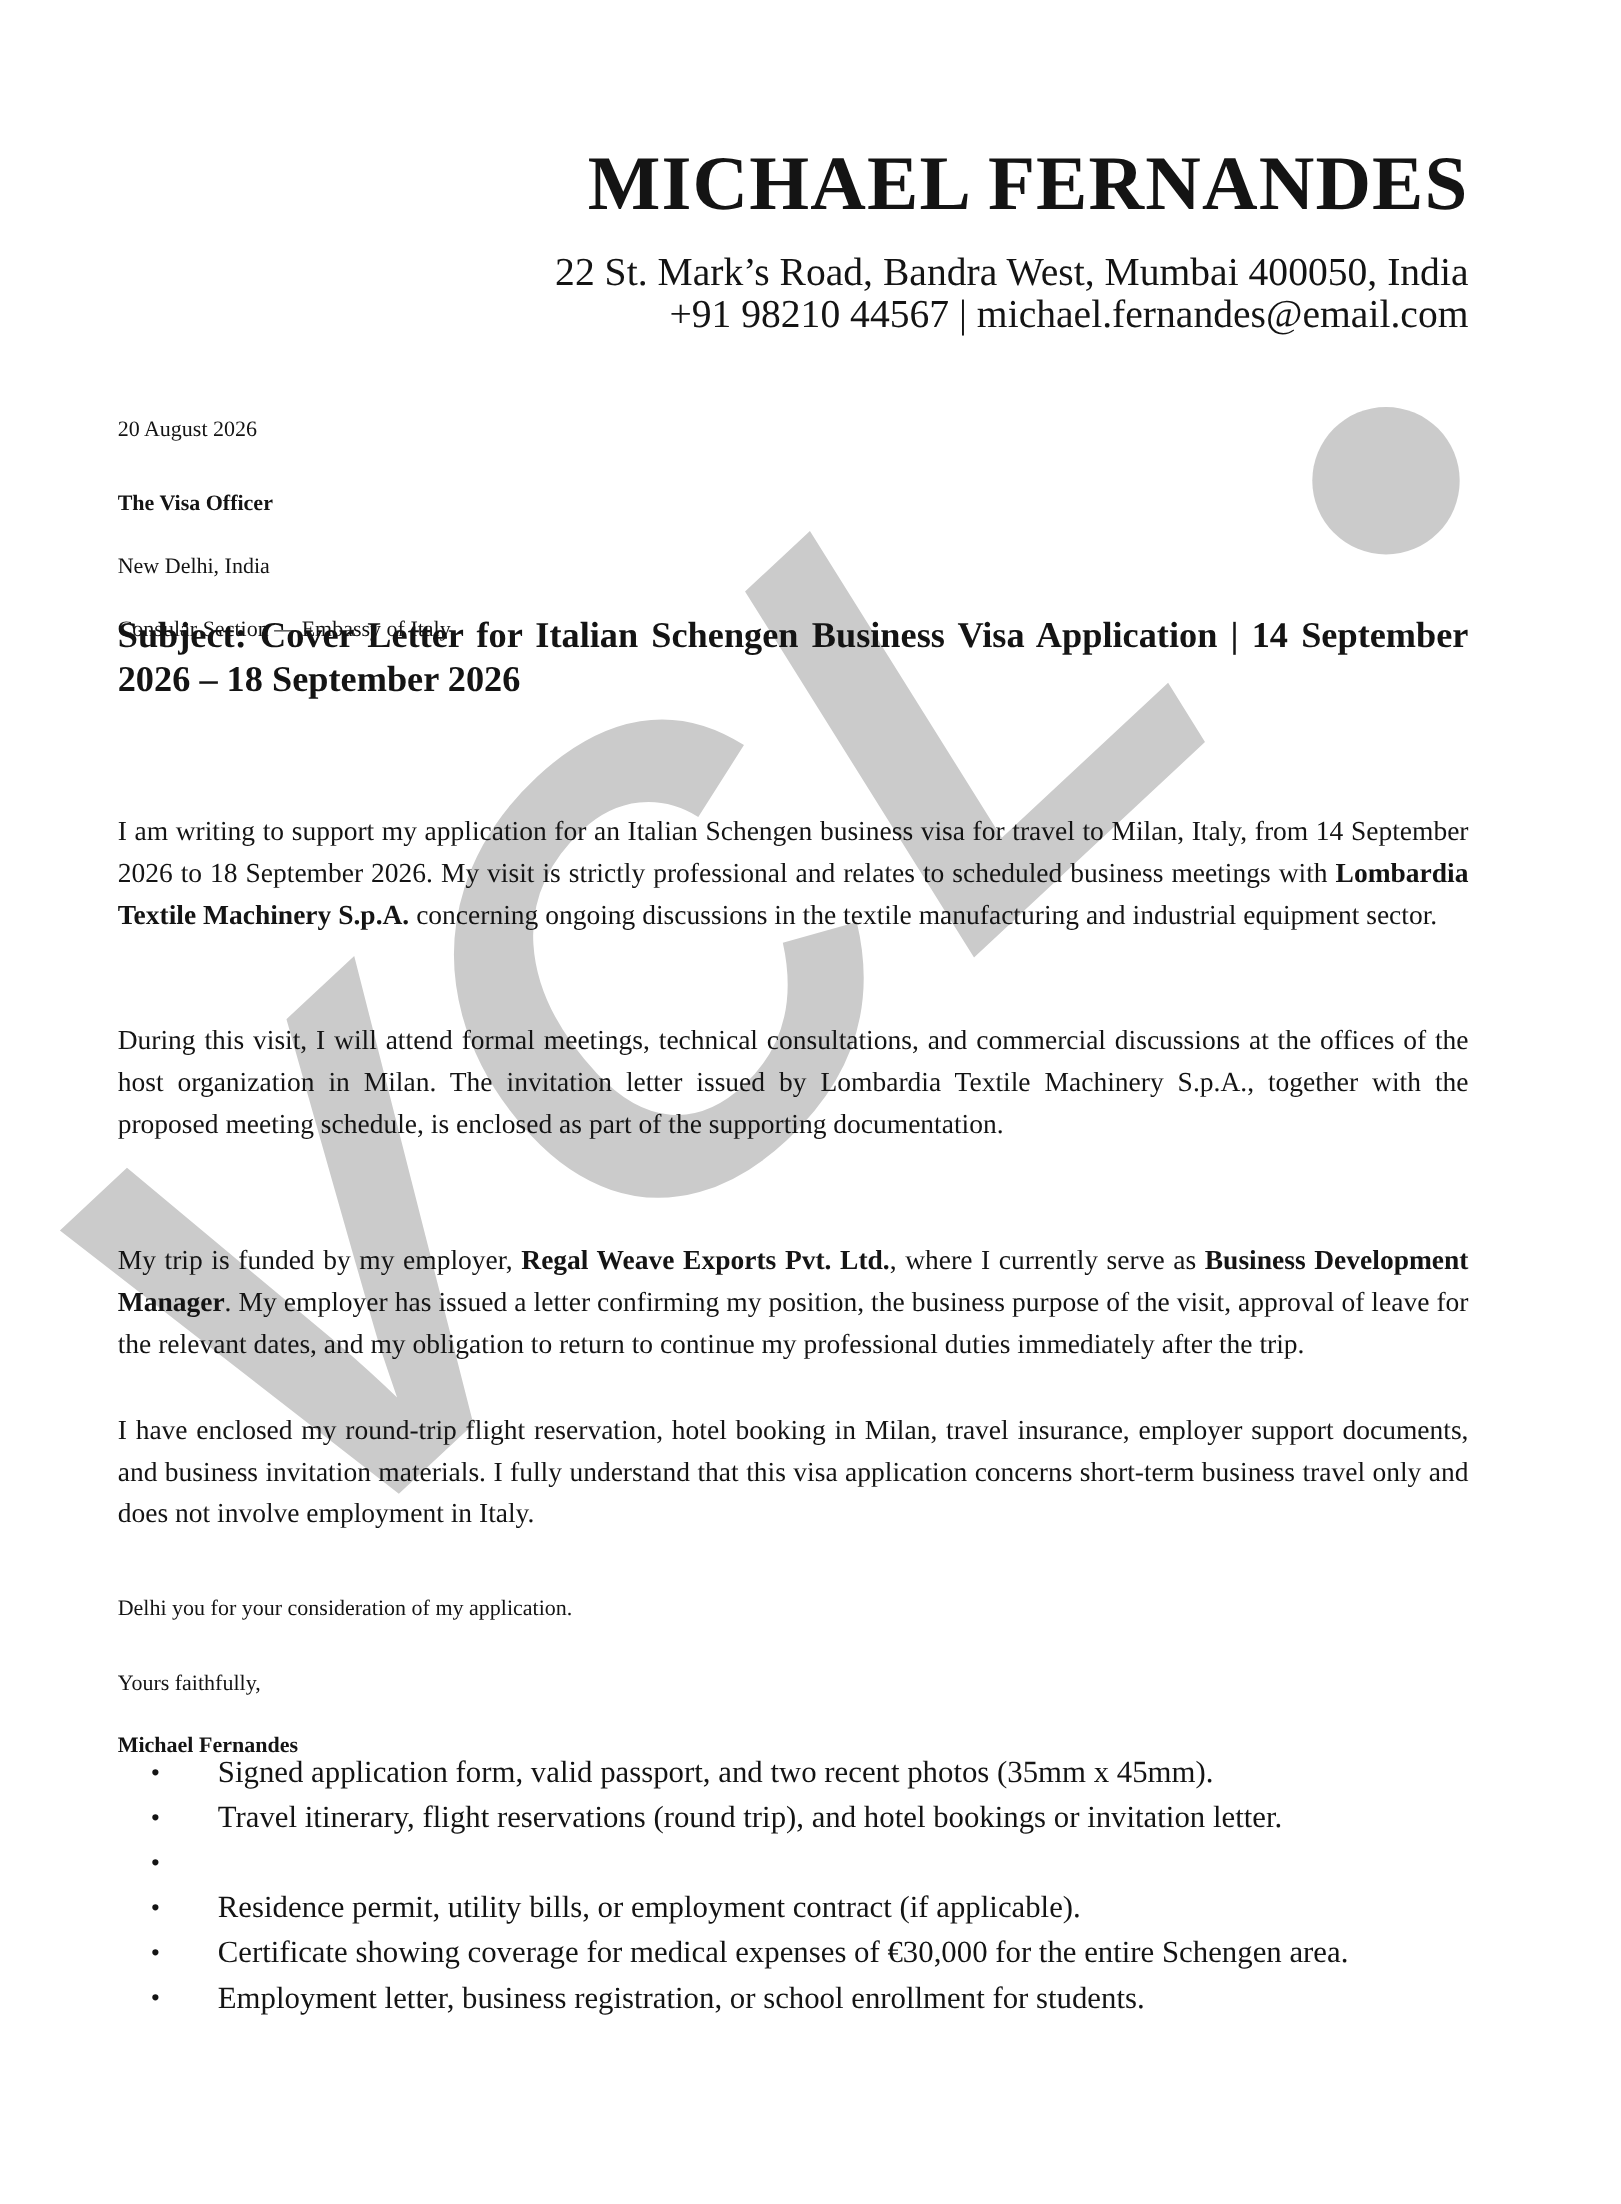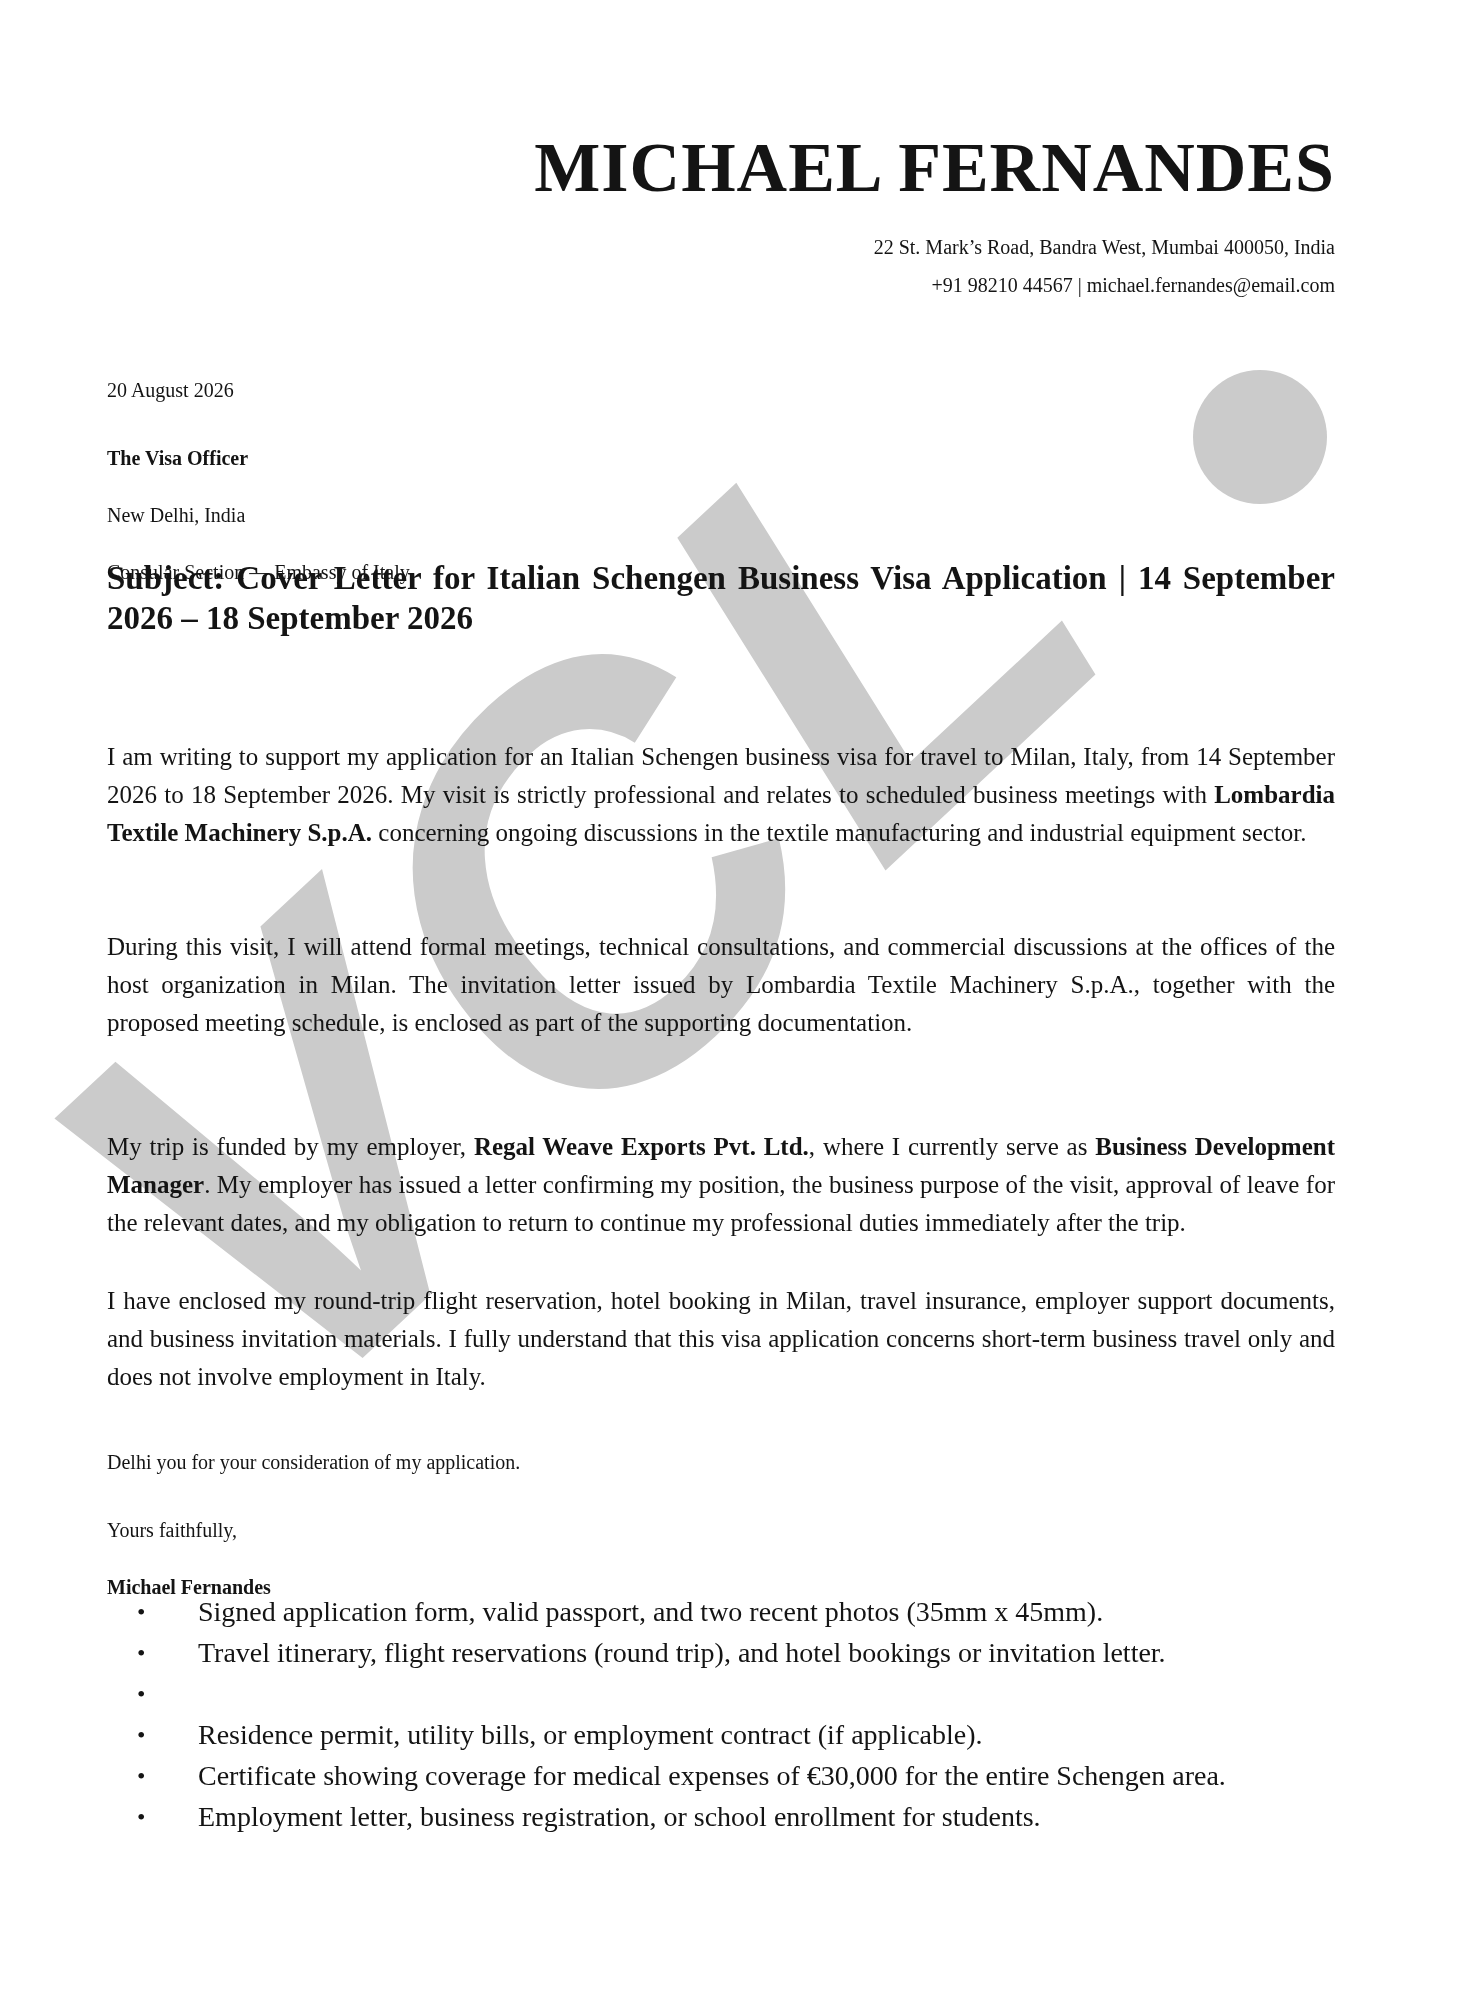--- a/index.html
+++ b/index.html
@@ -21,21 +21,21 @@
   }
   .wm-dot {
     position:absolute; left:1193px; top:370px; width:134px; height:134px;
     border-radius:50%; background:#cbcbcb;
   }
   
   .content { position:absolute; inset:0; z-index:1; }
   .abs { position:absolute; left:107px; right:139px; }
   .letterhead { top:128px; text-align:right; }
   .lh-name { font-size:70px; line-height:80px; font-weight:bold; letter-spacing:1px; }
-  .lh-line { font-size:20px; line-height:38px; }
+  .lh-line { font-size:36px; line-height:38px; }
   .lh-line.first { margin-top:20px; }
   .line { font-size:20px; line-height:38px;margin-top:19px; }
   .bold { font-weight:bold; }
   .b { font-weight:bold; }
   .para { font-size:25px; line-height:38px; text-align:justify; }
   .subject { font-size:33px; line-height:40px; font-weight:bold; text-align:justify; }
   .bullets { top:1596px; list-style:none; }
   .bullets li { position:relative; height:41px; padding-left:91px; font-size:28px; line-height:32px; }
   .bullet-dot { position:absolute; left:30px; top:0; font-size:24px; line-height:32px; }
 </style>

